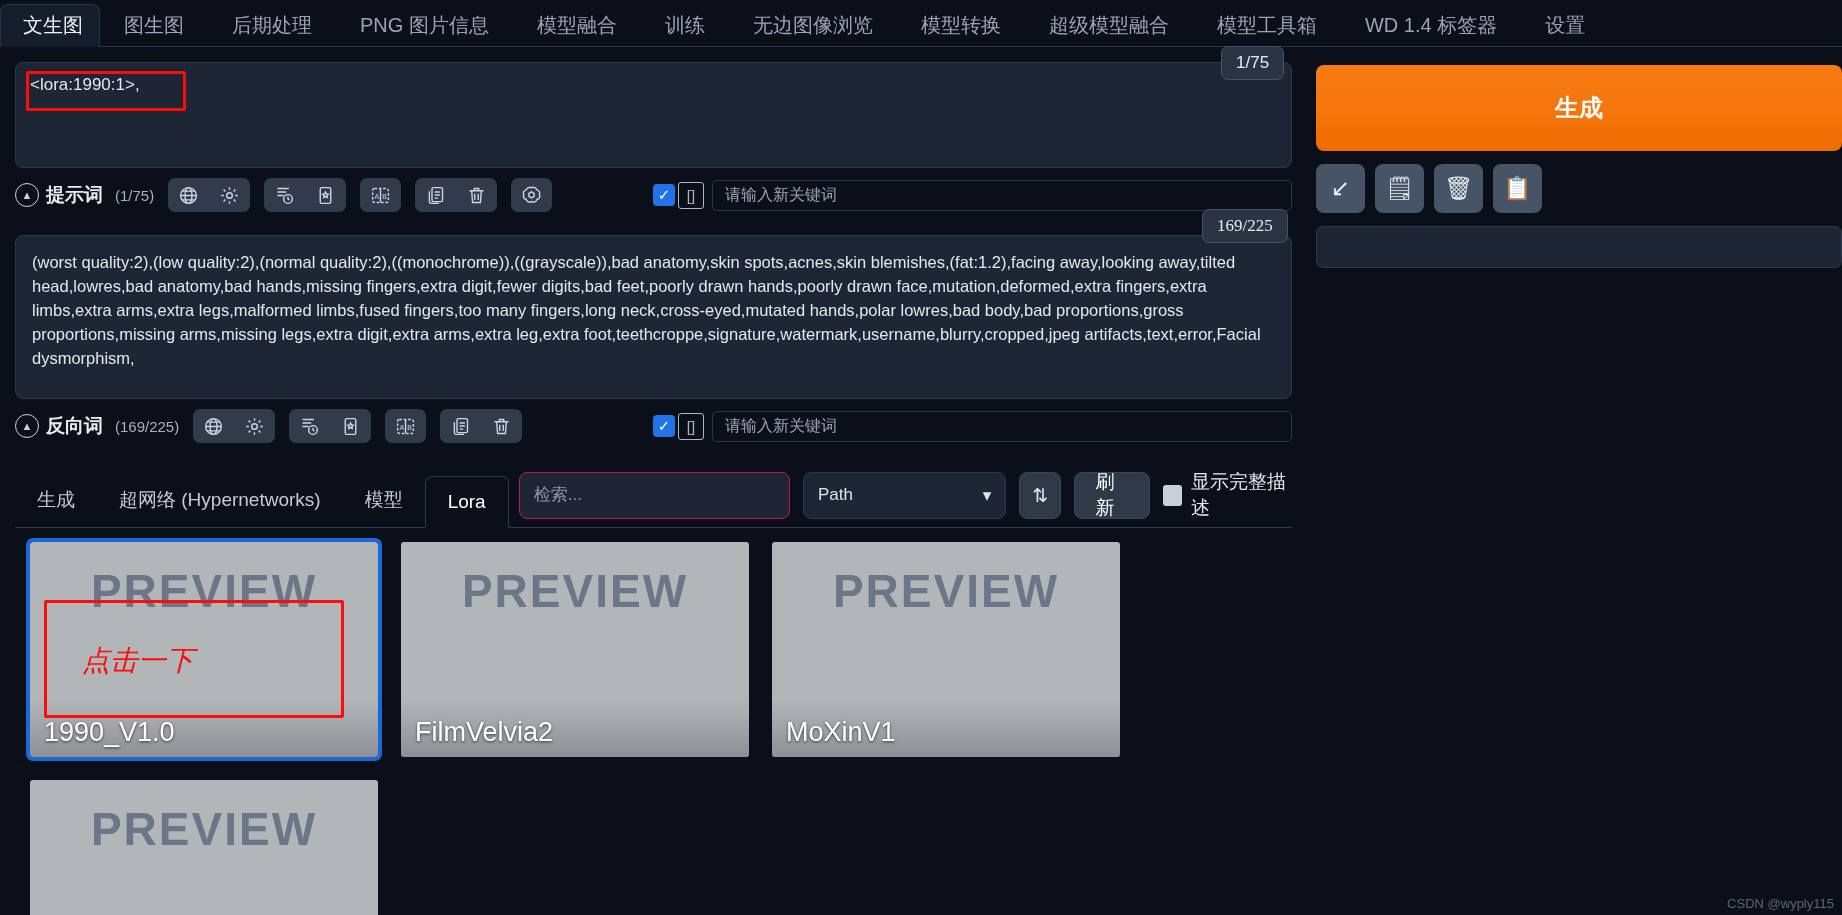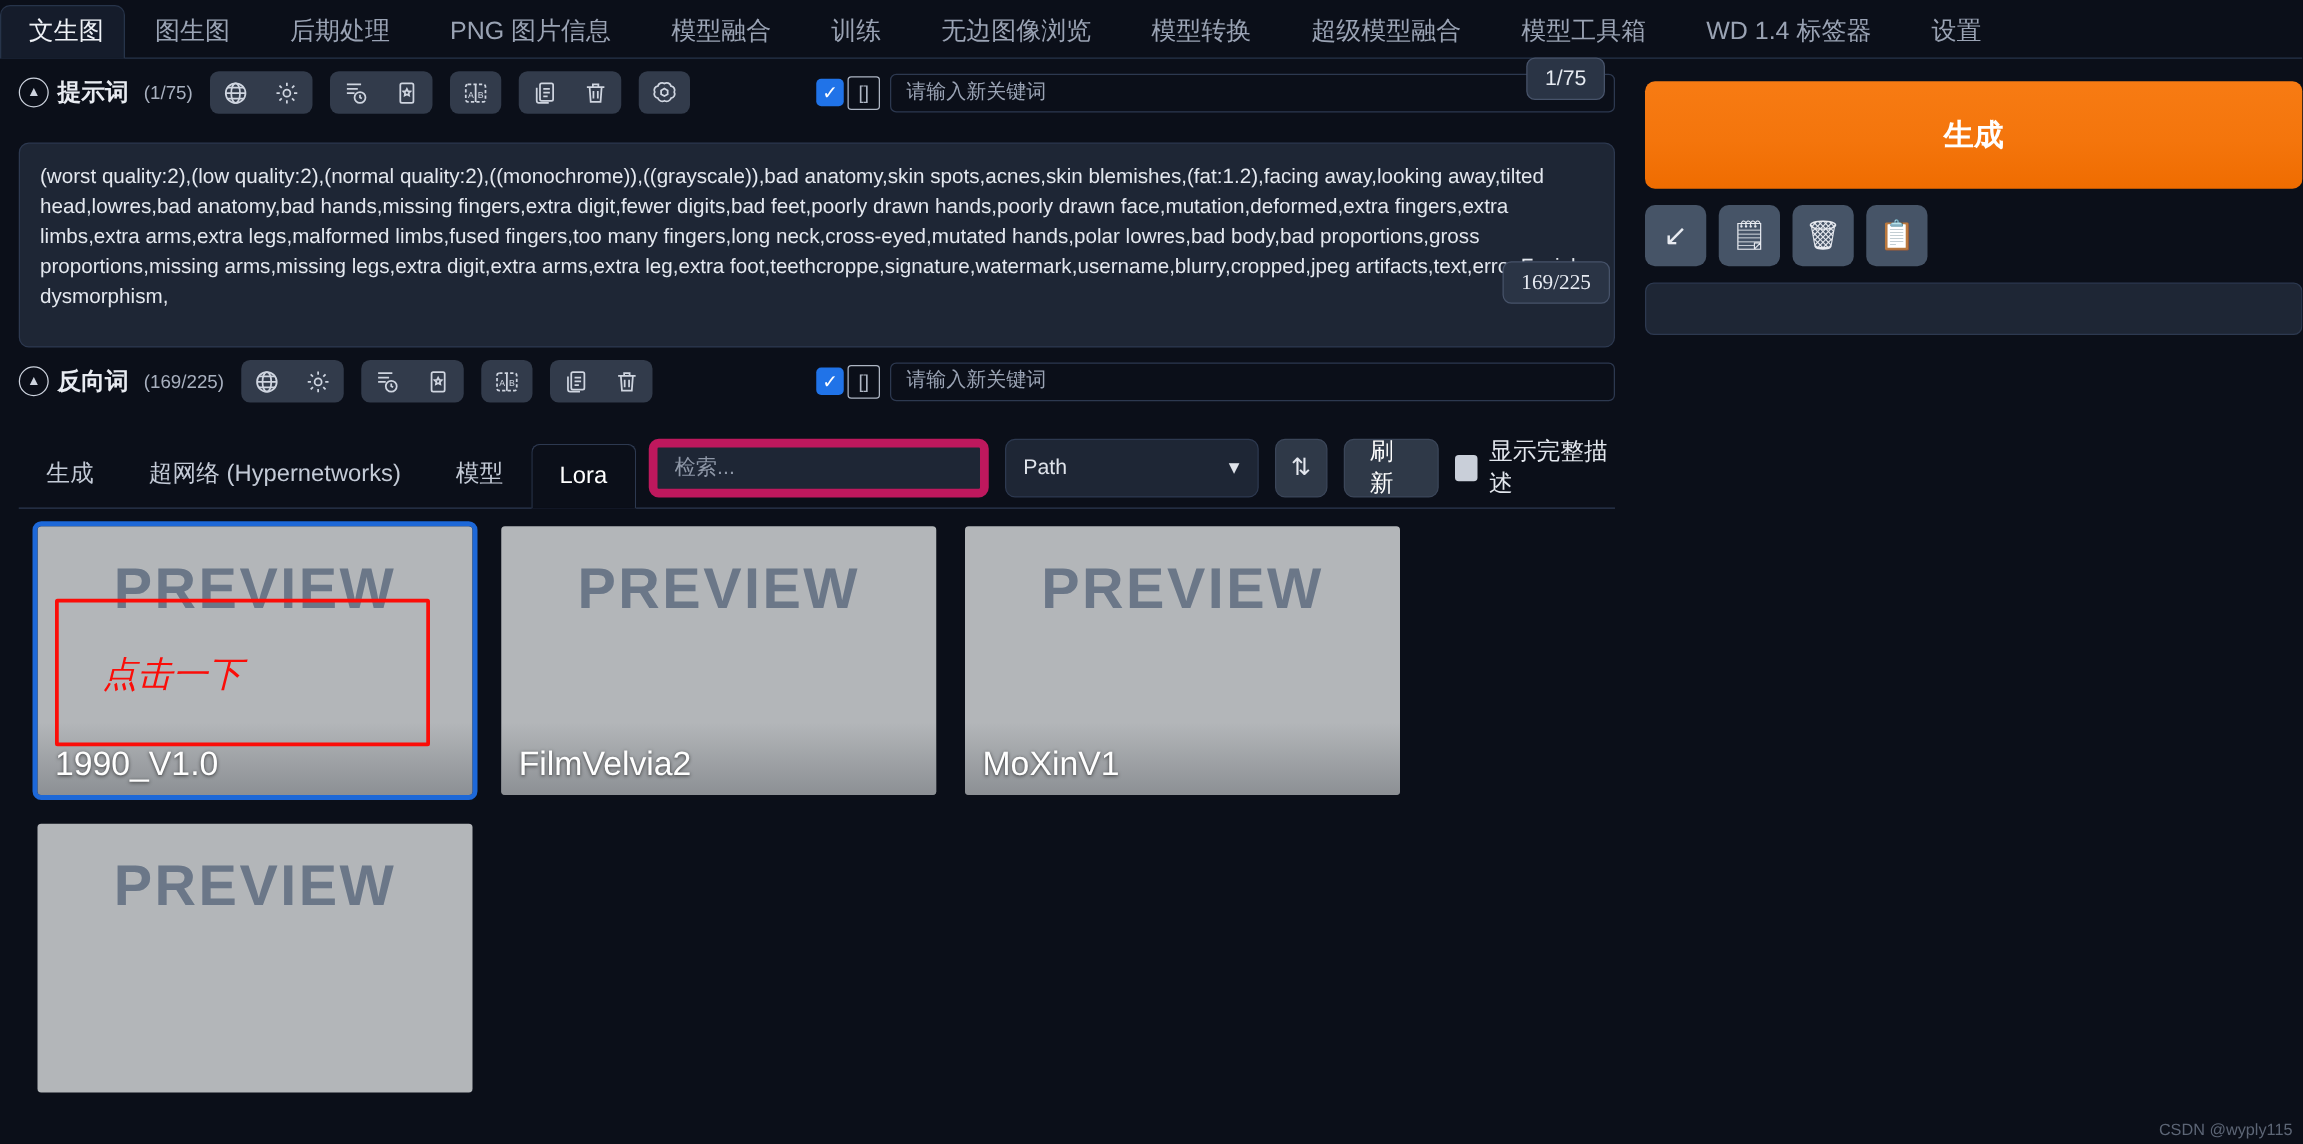--- a/index.html
+++ b/index.html
@@ -170,21 +170,21 @@
   }
   .en-tab.active {
     color: #fff;
     border: 1px solid #2d3950; border-bottom: 1px solid #0b0f19;
     border-radius: 7px 7px 0 0; margin-bottom: -1px;
     background: #0b0f19;
   }
   .en-controls { display: flex; align-items: center; gap: 13px; margin-left: 10px; padding-bottom: 6px;}
   .en-search {
     width: 300px; height: 47px; background: #1e2635;
-    border: 7px solid #be185d; border-radius: 8px;
+    border: 1px solid #be185d; border-radius: 8px;
     color: #dfe3ea; font-size: 17px; padding: 0 14px;
     font-family: inherit;
   }
   .en-search::placeholder { color: #8e97a7; }
   .en-select {
     width: 224px; height: 47px; background: #1e2635;
     border: 1px solid #2d3950; border-radius: 8px;
     color: #dfe3ea; font-size: 17px; padding: 0 14px;
     display: flex; align-items: center; justify-content: space-between;
     cursor: pointer;
@@ -257,20 +257,24 @@
   <div class="tab">超级模型融合</div>
   <div class="tab">模型工具箱</div>
   <div class="tab">WD 1.4 标签器</div>
   <div class="tab">设置</div>
 </div>
 
 <div class="body-wrap">
 
   <div class="left-col">
 
+    <div class="promptbox">
+      <span>&lt;lora:1990:1&gt;,</span>
+      <div class="redbox" id="prompt-highlight"></div>
+    </div>
 
     <div class="sec-toolbar">
       <div class="sec-title">
         <span class="chev">▲</span>
         <span>提示词</span>
         <span class="sec-count">(1/75)</span>
       </div>
 
       <div class="btn-group">
         <div class="ib">

